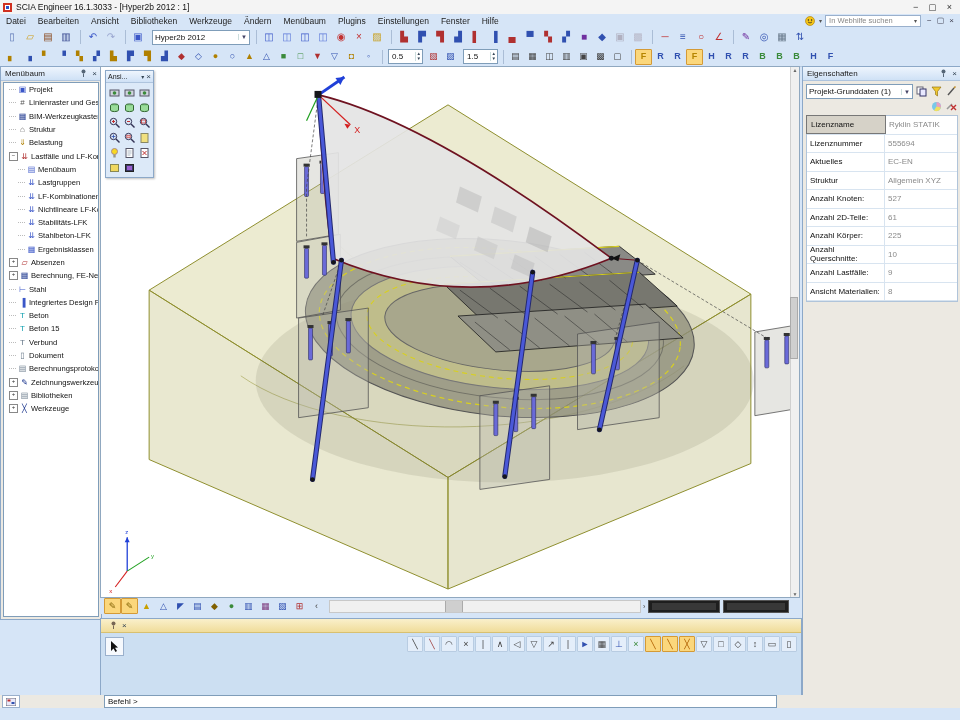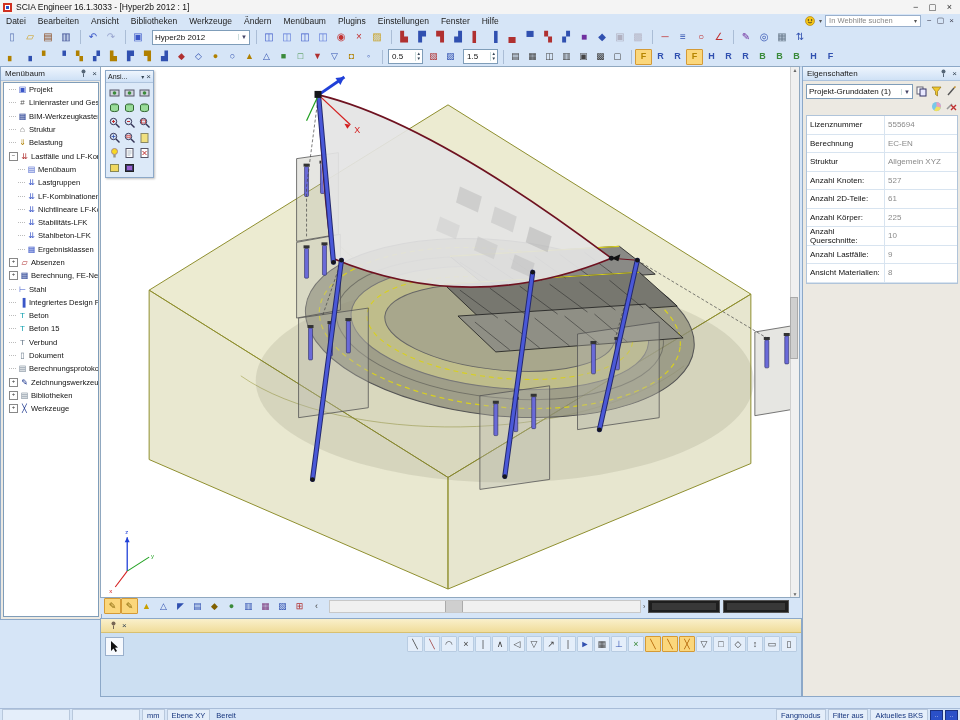--- a/index.html
+++ b/index.html
@@ -781,25 +781,29 @@
         </span>
       <span class="pibtn">
           <svg width="11" height="11">
             <path d="M1 8 L6 3" stroke="#999" stroke-width="1.6"></path>
             <path d="M5 9 L10 4 M5 4 L10 9" stroke="#c03030" stroke-width="1.4"></path>
           </svg>
         </span>
     </div>
     <div id="proptable">
         <div class="prow">
+          <div class="k sel">Lizenzname</div>
+          <div class="v">Ryklin STATIK</div>
+        </div>
+        <div class="prow">
           <div class="k">Lizenznummer</div>
           <div class="v">555694</div>
         </div>
         <div class="prow">
-          <div class="k">Berechnung</div>
+          <div class="k">Aktuelles</div>
           <div class="v">EC-EN</div>
         </div>
         <div class="prow">
           <div class="k">Struktur</div>
           <div class="v">Allgemein XYZ</div>
         </div>
         <div class="prow">
           <div class="k">Anzahl Knoten:</div>
           <div class="v">527</div>
         </div>
@@ -861,28 +865,27 @@
           <span class="tbi " style="color: rgb(68, 68, 68);">▽</span>
           <span class="tbi " style="color: rgb(68, 68, 68);">□</span>
           <span class="tbi " style="color: rgb(68, 68, 68);">◇</span>
           <span class="tbi " style="color: rgb(68, 68, 68);">↕</span>
           <span class="tbi " style="color: rgb(68, 68, 68);">▭</span>
           <span class="tbi " style="color: rgb(68, 68, 68);">▯</span>
         </span>
     </div>
   </div>
 
-
-  <div id="statusbar">
-    <span class="sbcell" style="width:58px;"></span>
-    <span class="sbcell" style="width:58px;"></span>
-    <span class="sbcell">mm</span>
-    <span class="sbcell">Ebene XY</span>
-    <span class="sbtext">Bereit</span>
-    <span class="sbspace"></span>
-    <span class="sbcell">Fangmodus</span>
-    <span class="sbcell">Filter aus</span>
-    <span class="sbcell">Aktuelles BKS</span>
-    <span class="sbblue">..</span>
-    <span class="sbblue" style="margin-right:2px;">..</span>
-  </div>
+  <div id="befehlrow">
+    <span id="befehlico">
+      <svg width="10" height="8">
+          <rect x="0" y="0" width="10" height="8" fill="#e8e8f8" stroke="#667"></rect>
+          <rect x="1.5" y="1.5" width="3" height="2" fill="#c03030"></rect>
+          <rect x="5.5" y="4" width="3" height="2" fill="#3050b0"></rect>
+        </svg>
+    </span>
+    <span id="befehlinput">
+      <span>Befehl &gt;</span>
+    </span>
+  </div>
+
 
 </div>
 
 </body></html>

